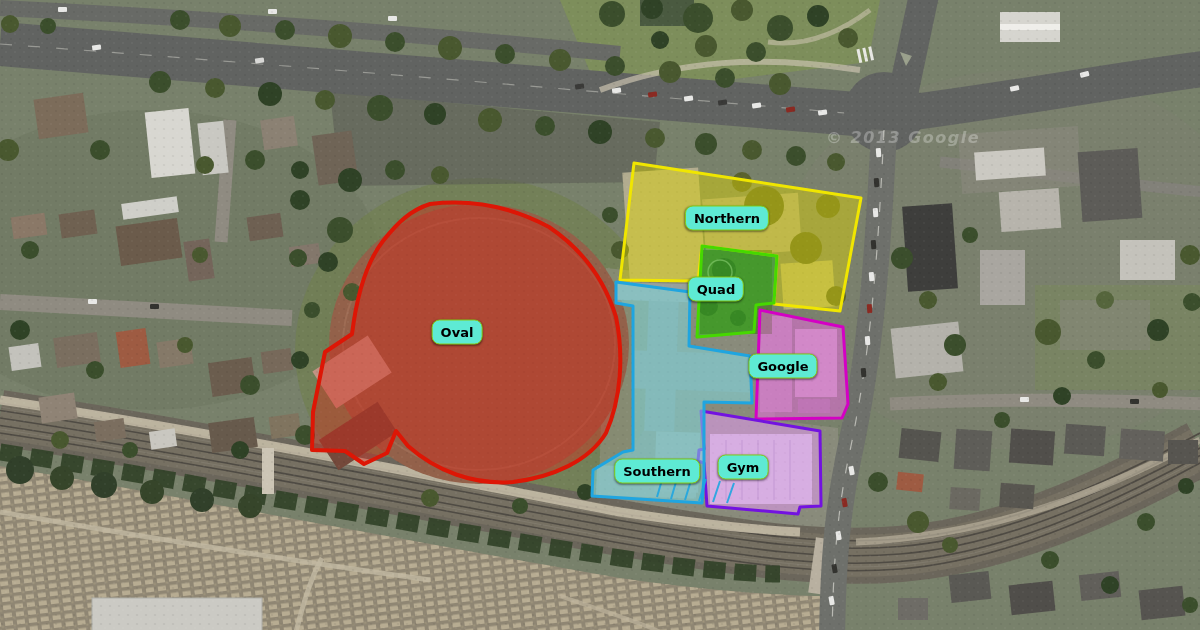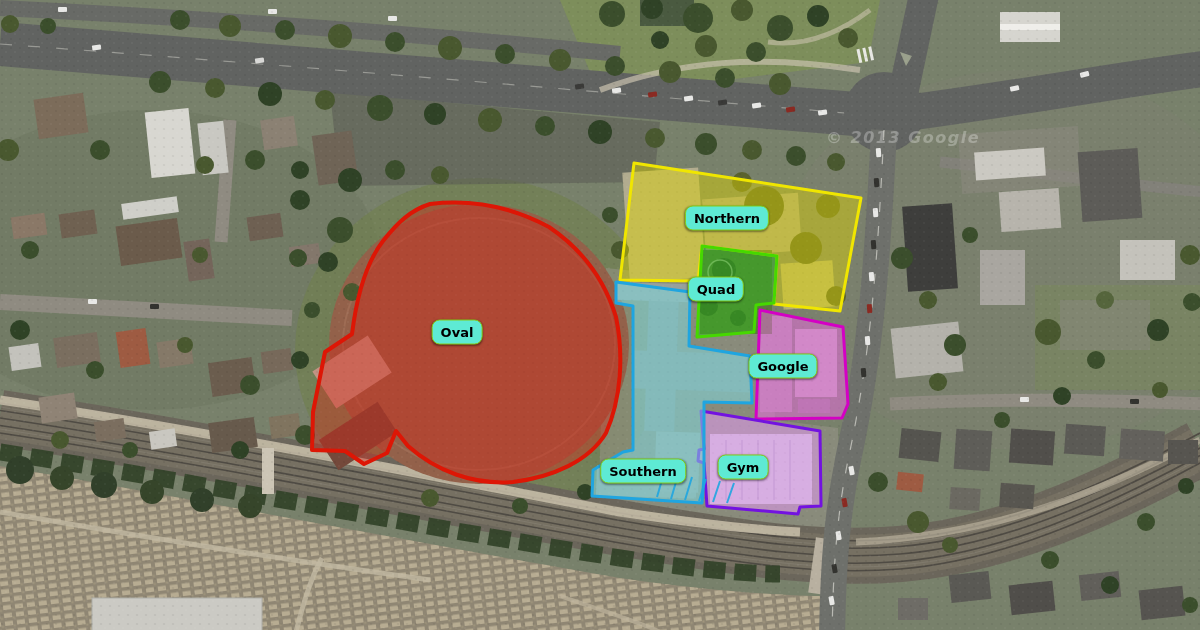--- a/index.html
+++ b/index.html
@@ -330,16 +330,16 @@
     <polygon stroke-width="3" points="616,282 690,292 689,346 750,356 752,403 704,402 704,477 702,503 592,496 593,470 623,452 633,450 633,306 616,303" stroke="#1fa5e0" fill="#7fd8dc" fill-opacity="0.55"></polygon>
     <path fill="none" stroke-width="2" opacity="0.9" d="M664,473 L657,497 M678,475 L671,499 M692,477 L685,500 M706,479 L699,501 M720,481 L713,502 M734,483 L727,503" stroke="#1fa5e0"></path>
   </g>
 </svg>
 
   <div class="map-label" style="left:457px;top:332px">Oval</div>
   <div class="map-label" style="left:727px;top:218px">Northern</div>
   <div class="map-label" style="left:716px;top:289px">Quad</div>
   <div class="map-label" style="left:783px;top:366px">Google</div>
   <div class="map-label" style="left:743px;top:467px">Gym</div>
-  <div class="map-label" style="left:643px;top:471px">Southern</div>
+  <div class="map-label" style="left:657px;top:471px">Southern</div>
 
   <div class="watermark" style="left:826px;top:128px">© 2013 Google</div>
 </div>
 
 </body></html>

